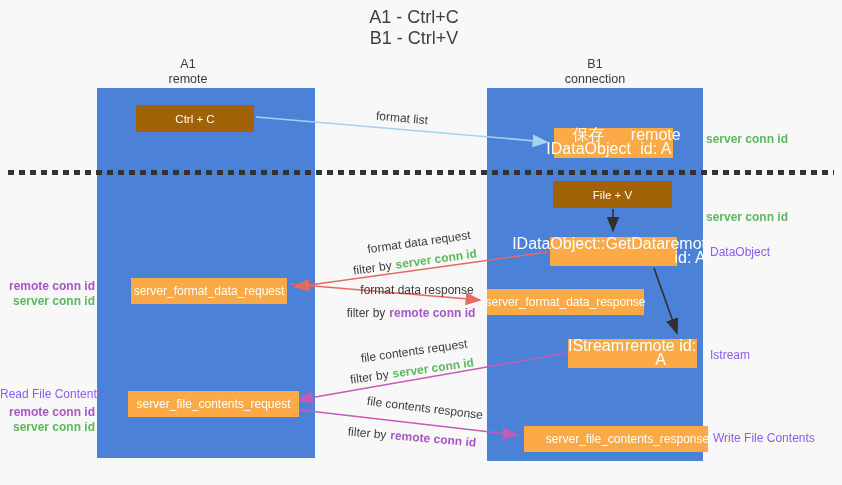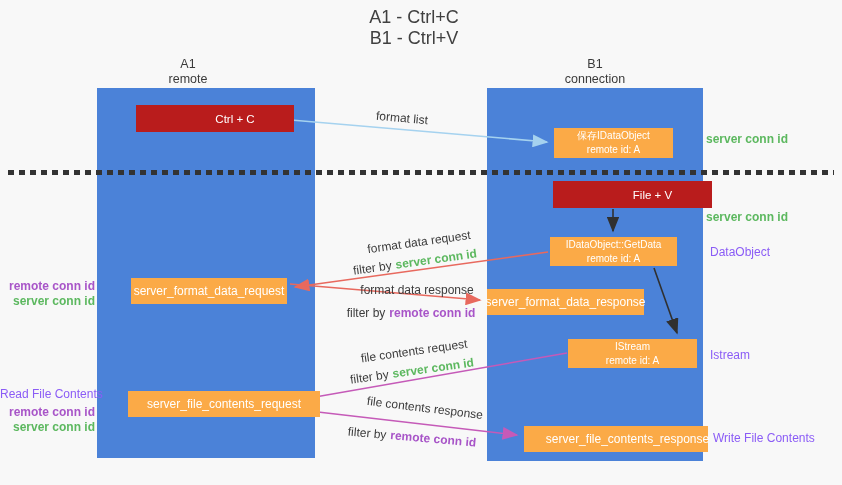--- a/index.html
+++ b/index.html
@@ -17,24 +17,24 @@
   .lane-header-a{left:138px;top:57px;width:100px;}
   .lane-header-b{left:545px;top:57px;width:100px;}
 
   .divider{position:absolute;left:8px;top:170px;width:826px;height:5px;z-index:2;
            background:repeating-linear-gradient(to right,#333 0px,#333 6px,transparent 6px,transparent 11px);}
 
   .arrows{position:absolute;left:0;top:0;z-index:3;}
 
   .box{position:absolute;color:#fff;text-align:center;z-index:4;}
   .box.orange{background:#fbaa47;}
-  .box.green{background:#b91c1c;padding-left:40px;}
+  .box.green{background:#a16207;}
   .single{display:flex;align-items:center;justify-content:center;font-size:11.5px;}
   .single.long{font-size:12px;}
-  .two-line{display:flex;flex-direction:column;justify-content:center;font-size:10px;line-height:14px;}
+  .two-line{display:flex;flex-direction:row;justify-content:center;font-size:16px;line-height:14px;}
 
   .elabel{position:absolute;font-size:12px;color:#3c3c3c;white-space:nowrap;z-index:5;}
   .slabel{position:absolute;font-size:12px;color:#8b5cf6;white-space:nowrap;z-index:5;}
   .l-col{left:0;width:95px;text-align:right;}
   .bold-green{color:#5cb85f;font-weight:bold;}
   .bold-purple{color:#a855c8;font-weight:bold;}
   .elabel .bold-green,.elabel .bold-purple{margin-left:4px;}
 </style>
 </head>
 <body>
@@ -108,21 +108,21 @@
 
   <div class="box orange single long" style="left:487px;top:289px;width:157px;height:26px;">
     <span>server_format_data_response</span>
   </div>
 
   <div class="box orange two-line" style="left:568px;top:339px;width:129px;height:29px;">
     <div>IStream</div>
     <div>remote id: A</div>
   </div>
 
-  <div class="box orange single long" style="left:128px;top:391px;width:192px;height:26px;align-items:center;">
+  <div class="box orange single long" style="left:128px;top:391px;width:171px;height:26px;align-items:center;">
     <span>server_file_contents_request</span>
   </div>
 
   <div class="box orange single long" style="left:524px;top:426px;width:161px;height:26px;padding-left:23px;">
     <span>server_file_contents_response</span>
   </div>
 
   <div class="elabel" style="left:402px;top:118px;transform:translate(-50%,-50%) rotate(5deg);">format list</div>
 
   <div class="elabel" style="left:419px;top:242px;transform:translate(-50%,-50%) rotate(-8deg);">format data request</div>

